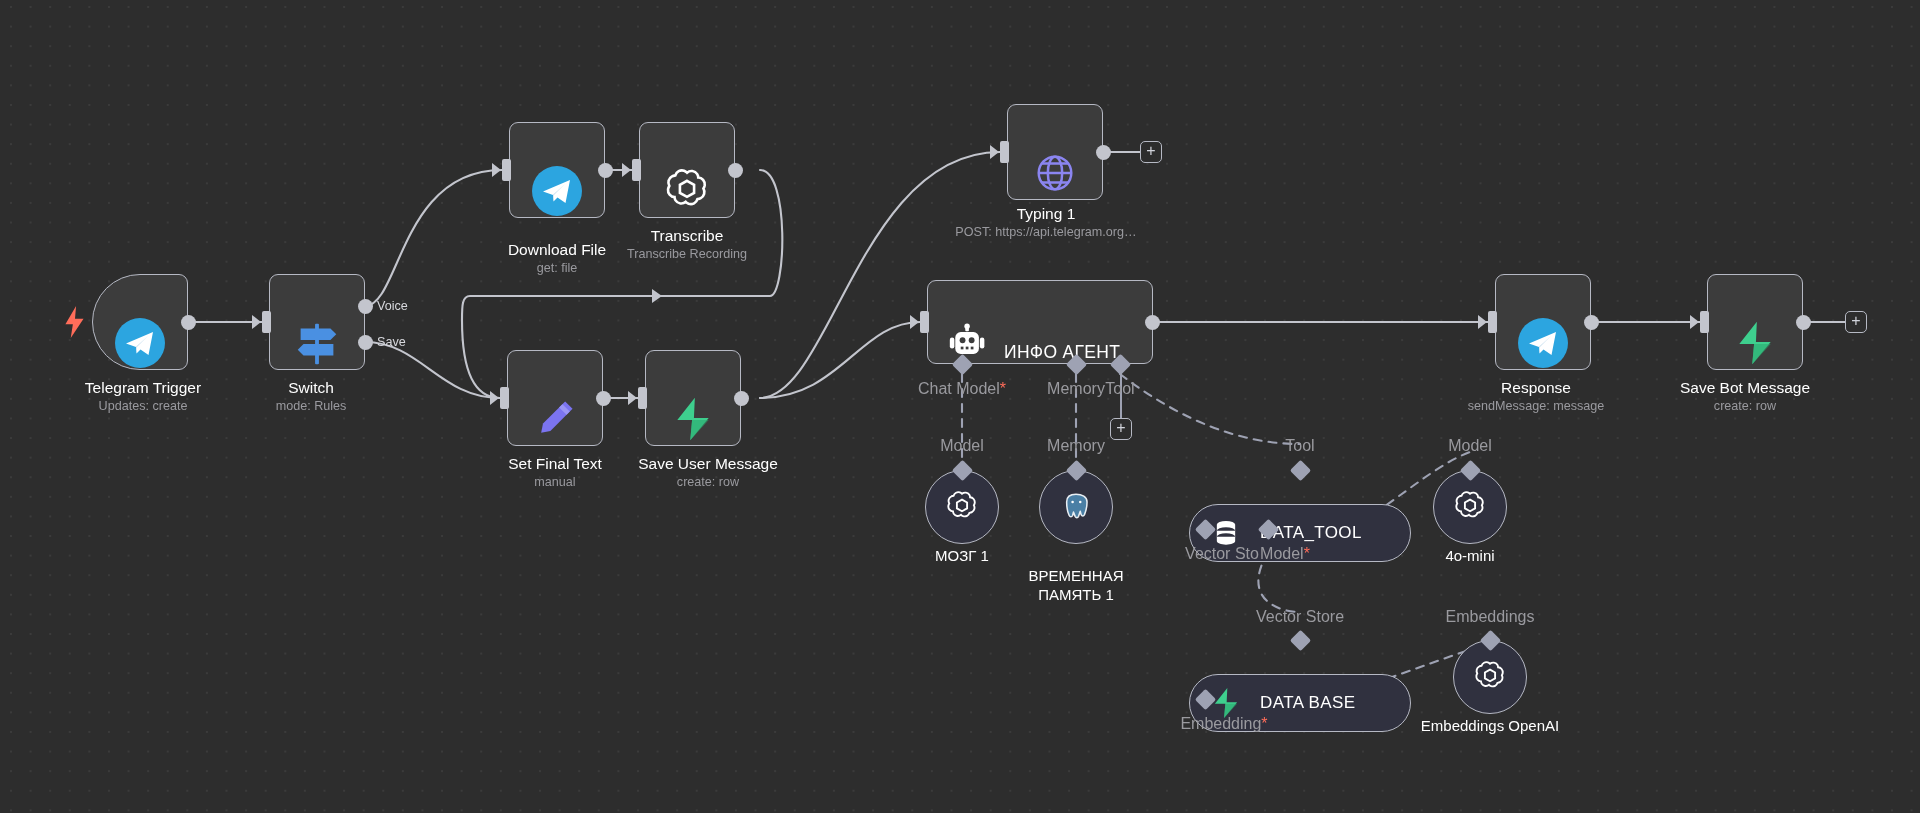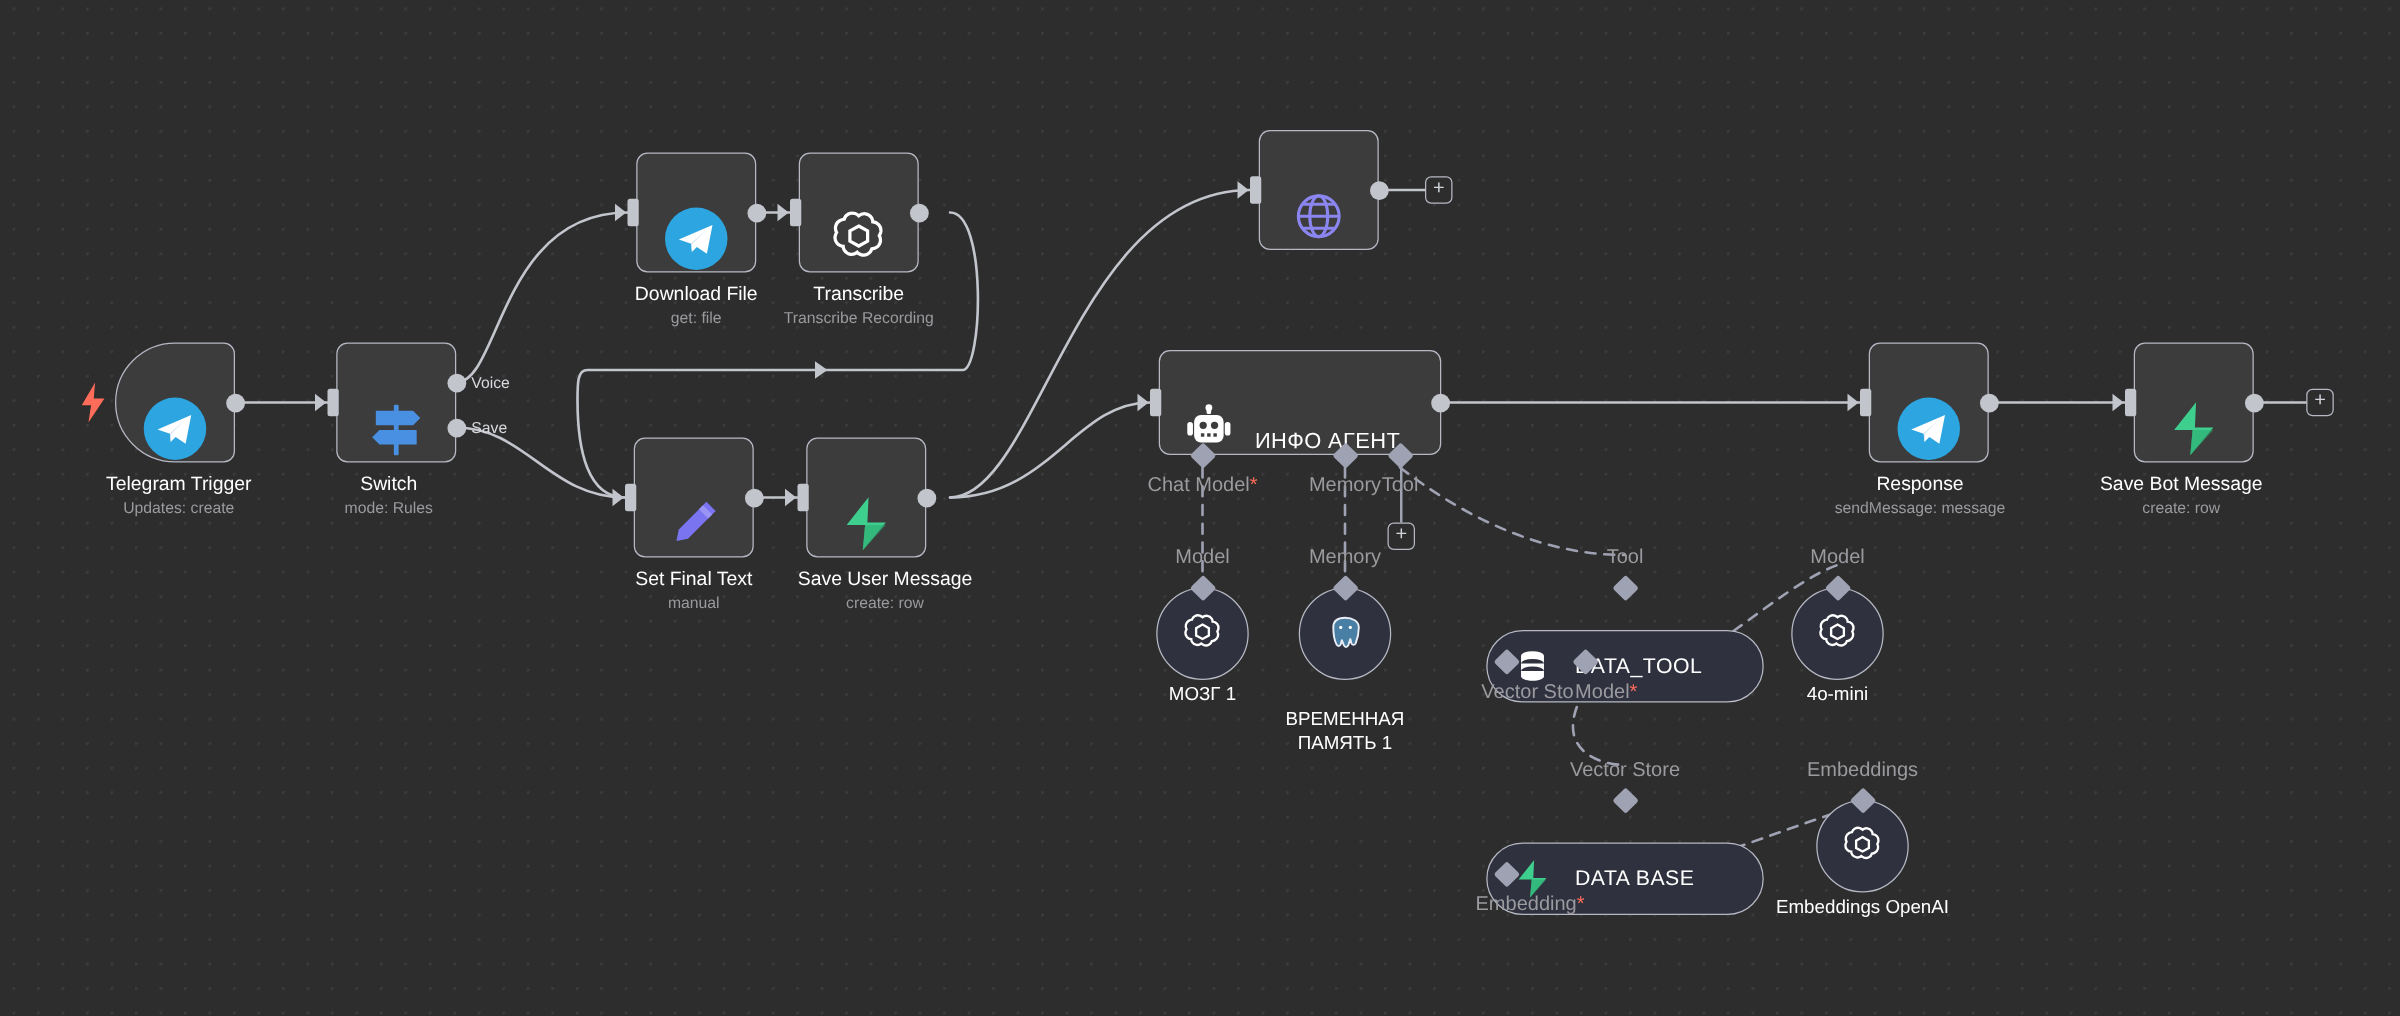--- a/index.html
+++ b/index.html
@@ -212,21 +212,21 @@
   <div class="node" style="left:509px;top:122px;">
     <div class="ico">
       <svg viewBox="0 0 52 52" width="52" height="52">
         <circle cx="26" cy="26" r="25" fill="#2ca5e0"></circle>
         <path d="M12 26.5 L39 15 L34.5 38 L26.5 32.5 L22.5 36.5 L22 30 Z" fill="#fff"></path>
         <path d="M22.5 36.5 L22.8 30.2 L34 19 L22 29.6 Z" fill="#d2e5f1"></path>
       </svg>
     </div>
   </div>
   <div class="dot-out" style="left:598px;top:163px;"></div>
-  <div class="cap" style="left:557px;top:226px;">
+  <div class="cap" style="left:557px;top:240px;">
     <div class="t1">Download File</div>
     <div class="t2">get: file</div>
   </div>
 
   <div class="in-arrow" style="left:622px;top:163px;"></div>
   <div class="in-port" style="left:632px;top:159px;"></div>
   <div class="node" style="left:639px;top:122px;">
     <div class="ico">
       <svg viewBox="0 0 24 24" width="50" height="50" fill="none" stroke="#fff" stroke-width="1.25">
         <path d="M12 3.2c1.5-1.3 3.8-1 4.9.7.3.5.5 1 .5 1.6 1.9.1 3.3 1.8 3.1 3.7-.1.6-.3 1.1-.6 1.6.9 1.6.4 3.7-1.3 4.6-.5.3-1 .4-1.6.5-.5 1.8-2.4 2.8-4.2 2.2-.5-.2-1-.5-1.4-.9-1.5 1.3-3.8 1-4.9-.7-.3-.5-.5-1-.5-1.6-1.9-.1-3.3-1.8-3.1-3.7.1-.6.3-1.1.6-1.6-.9-1.6-.4-3.7 1.3-4.6.5-.3 1-.4 1.6-.5.5-1.8 2.4-2.8 4.2-2.2.5.2 1 .5 1.4.9z"></path>
@@ -279,20 +279,24 @@
     <div class="ico">
       <svg viewBox="0 0 48 48" width="46" height="46" fill="none" stroke="#8b85f0" stroke-width="2.6">
         <circle cx="24" cy="24" r="17"></circle>
         <ellipse cx="24" cy="24" rx="7.5" ry="17"></ellipse>
         <path d="M7 24 H41 M10 14 H38 M10 34 H38"></path>
       </svg>
     </div>
   </div>
   <div class="dot-out" style="left:1096px;top:145px;"></div>
   <div class="plus-btn" style="left:1140px;top:141px;">+</div>
+  <div class="cap" style="left:1046px;top:204px;">
+    <div class="t1">Typing 1</div>
+    <div class="t2">POST: https://api.telegram.org…</div>
+  </div>
 
   <div class="in-arrow" style="left:910px;top:315px;"></div>
   <div class="in-port" style="left:920px;top:311px;"></div>
   <div class="node agent" style="left:927px;top:280px;">
     <div class="ico">
       <svg viewBox="0 0 44 44" width="40" height="40">
         <rect x="19" y="3" width="4" height="6" fill="#fff" rx="1"></rect>
         <circle cx="21" cy="3.5" r="3" fill="#fff"></circle>
         <rect x="8" y="10" width="26" height="24" rx="6" fill="#fff"></rect>
         <rect x="2" y="16" width="5" height="12" rx="2.5" fill="#fff"></rect>

